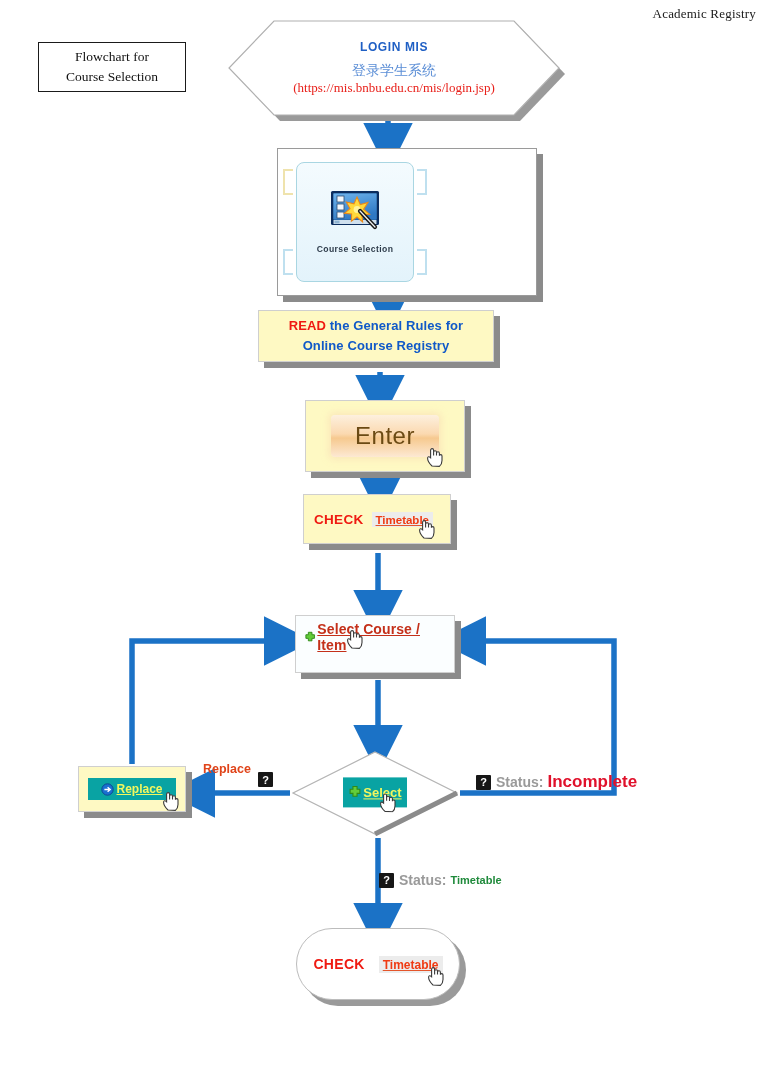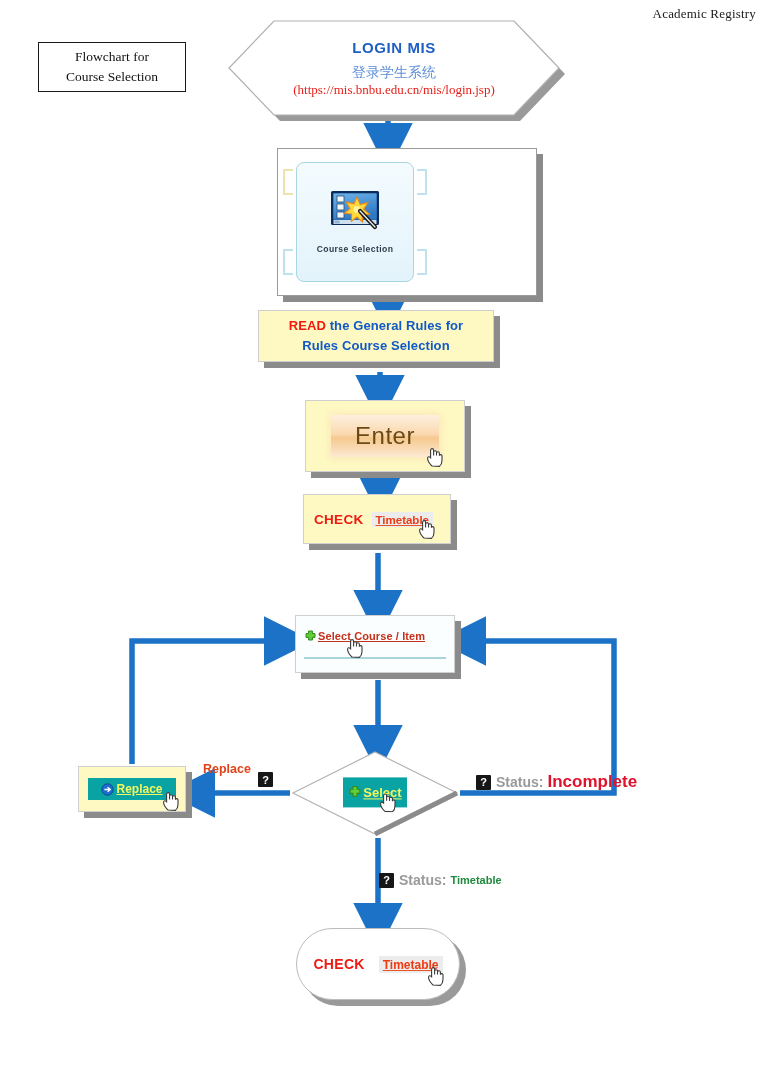--- a/index.html
+++ b/index.html
@@ -32,21 +32,21 @@
 
   
   .hex-wrap { position:absolute; left:228px; top:20px; width:332px; height:96px; }
   .hex-shadow, .hex-main { position:absolute; left:0; top:0; width:100%; height:100%; }
   .hex-shadow { transform: translate(6px,6px); }
   .hex-text {
     position:absolute; left:0; top:0; width:100%; height:100%;
     display:flex; flex-direction:column; align-items:center; justify-content:center;
     text-align:center; pointer-events:none;
   }
-  .hex-l1 { font-size:15px; font-weight:bold; color:#1f5fc4; letter-spacing:.6px; margin-bottom:8px;}
+  .hex-l1 { font-size:12px; font-weight:bold; color:#1f5fc4; letter-spacing:.6px; margin-bottom:8px;}
   .hex-l2 { font-family:"Liberation Serif", serif; font-size:14px; color:#5b8ed6; }
   .hex-l3 { font-family:"Liberation Serif", serif; font-size:13px; color:#e8201a; }
 
   
   .fbox { position:absolute; }
   .fbox .shadow {
     position:absolute; left:6px; top:6px; width:100%; height:100%;
     background:#8b8b8b;
   }
   .fbox .face {
@@ -101,21 +101,21 @@
   }
 
   
   #select-box { left:295px; top:615px; width:160px; height:58px; }
   #select-box .face {
     border:1px solid #cfcfcf; background:#fbfeff;
     flex-direction:column; align-items:flex-start; justify-content:center; padding:6px 8px;
   }
   .sel-row { display:flex; align-items:center; }
   .sel-text {
-    font-size:11px; font-weight:bold; color:#c4301a;
+    font-size:14px; font-weight:bold; color:#c4301a;
     text-decoration:underline; text-decoration-color:#c4301a;
     letter-spacing:.1px;
   }
   .sel-rule { width:100%; height:2px; background:#a8d4da; margin-top:14px; }
 
   
   #replace-box { left:78px; top:766px; width:108px; height:46px; }
   #replace-box .face { border:1px solid #cfcfcf; }
   .teal-chip {
     width:88px; height:22px; background:#09a3a3;
@@ -252,21 +252,21 @@
     </div>
   </div>
 </div>
 
 <div class="fbox" id="read-box">
   <div class="shadow"></div>
   <div class="face">
     <div class="read-l">
       <span class="red">READ</span><span> the General Rules for</span>
     </div>
-    <div class="read-l">Rules Course Selection</div>
+    <div class="read-l">Online Course Registry</div>
   </div>
 </div>
 
 <div class="fbox" id="enter-box">
   <div class="shadow"></div>
   <div class="face">
     <div class="enter-btn">
       <span>Enter</span>
       <svg class="hand" style="right:-4px; bottom:-10px;" viewBox="0 0 17 21">
         <path d="M6,20 C3.4,17.6 1.6,14.6 1.6,12.3 C1.6,10.9 2.6,10.4 3.4,10.9 L4.6,11.8 L4.6,4.2

